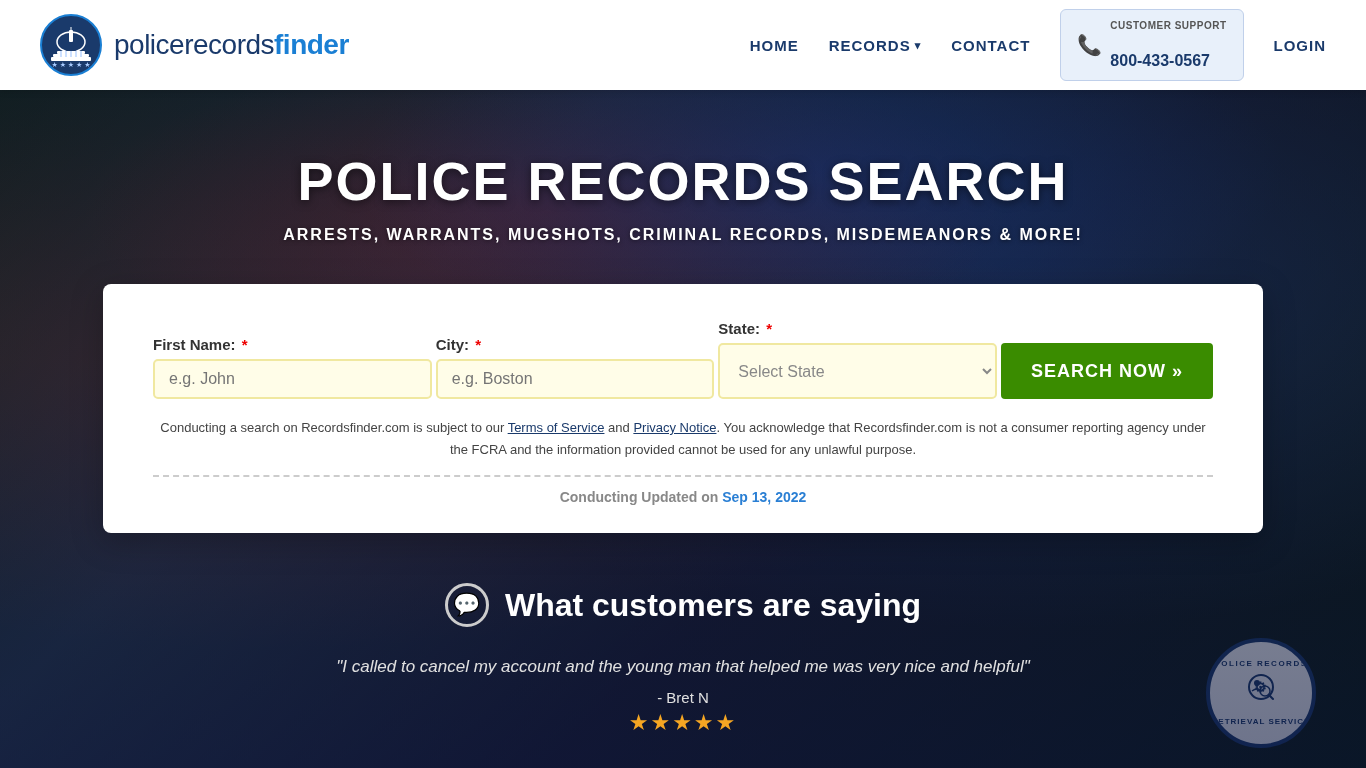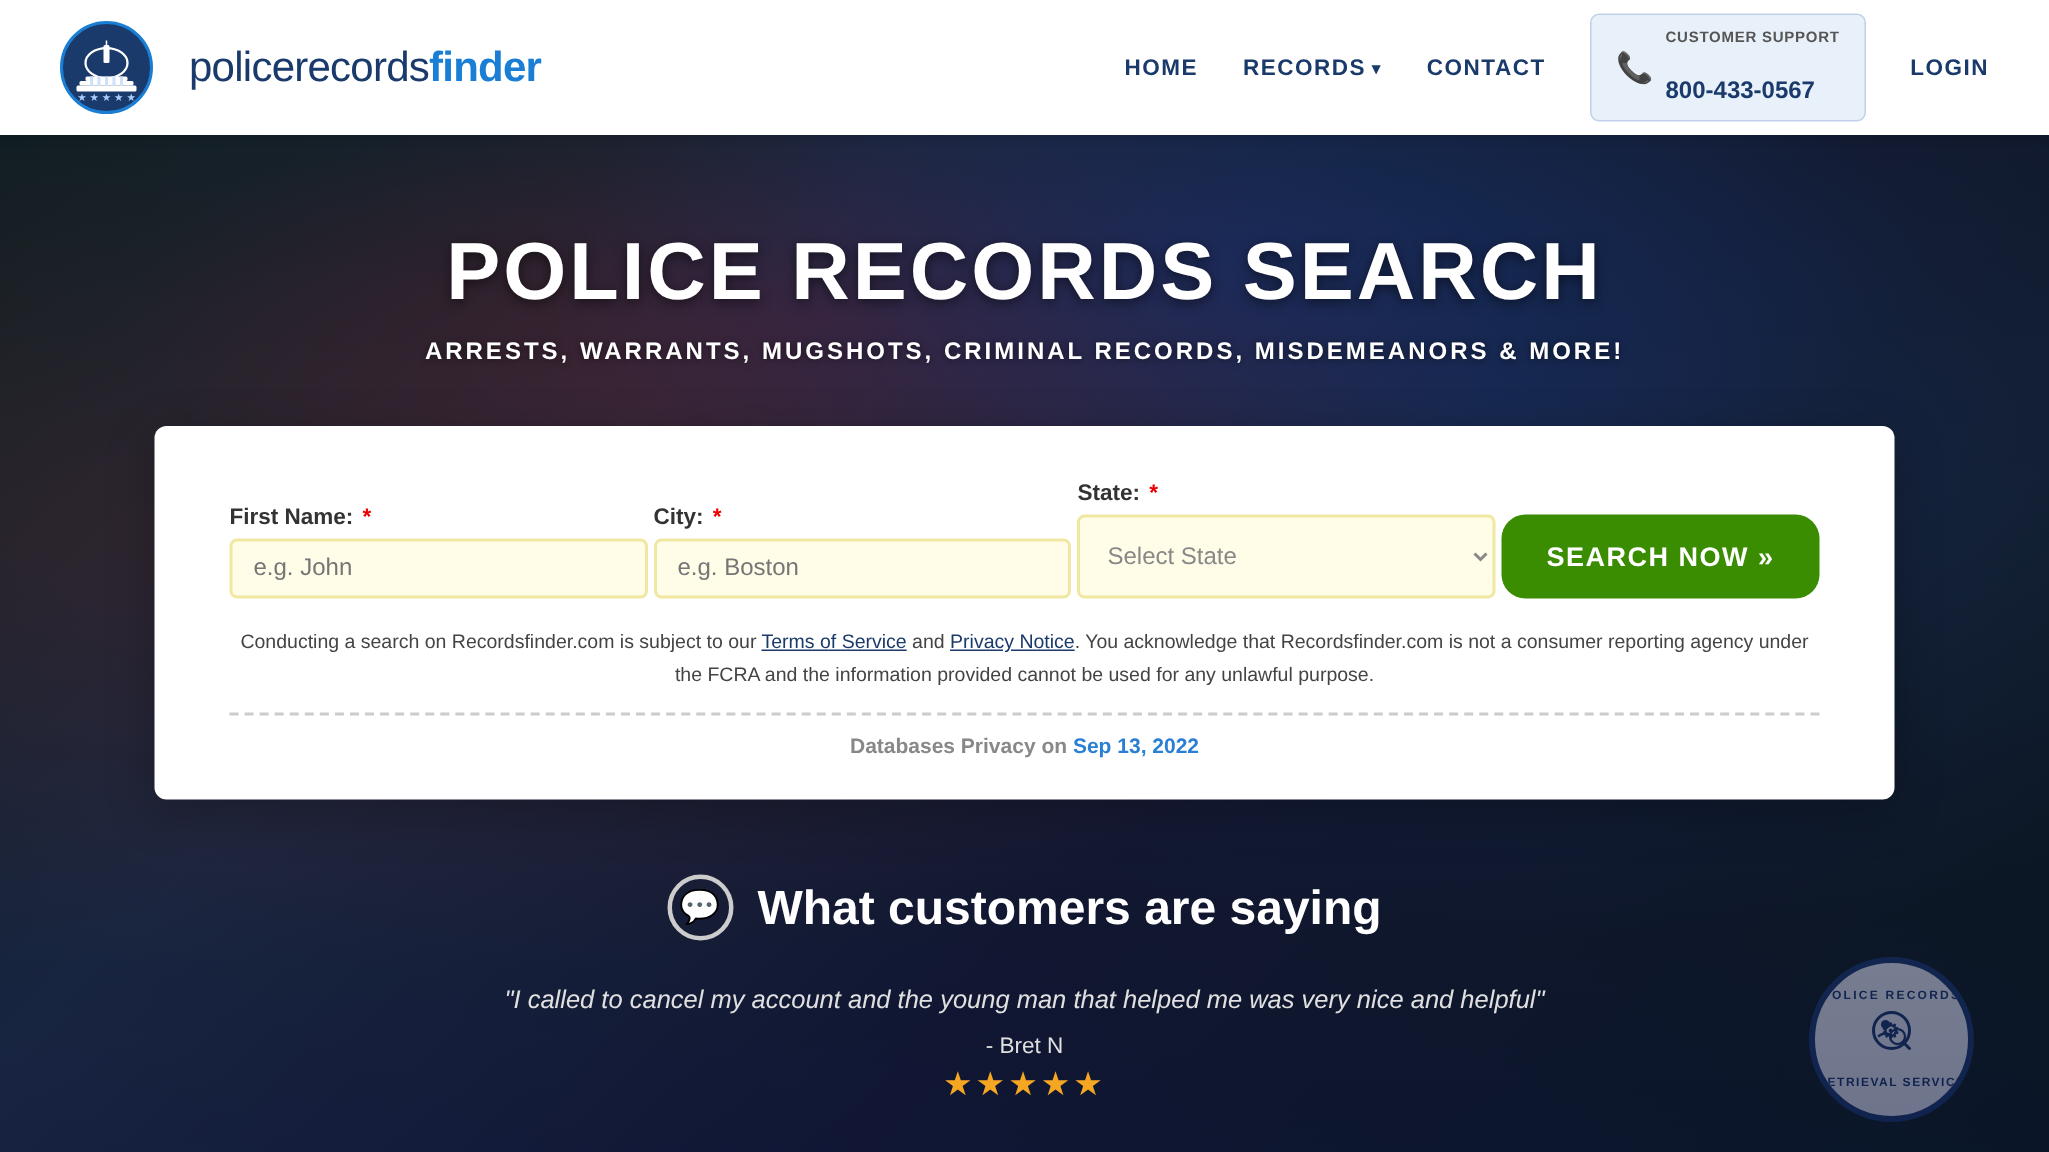--- a/index.html
+++ b/index.html
@@ -13,21 +13,21 @@
       align-items: center;
       justify-content: space-between;
       padding: 0 40px;
       box-shadow: 0 2px 6px rgba(0,0,0,0.12);
       position: relative;
       z-index: 10;
     }
     .logo-area {
       display: flex;
       align-items: center;
-      gap: 24px;
+      gap: 12px;
     }
     .logo-icon {
       width: 62px;
       height: 62px;
     }
     .logo-text {
       font-size: 28px;
       color: #1a3a6b;
       font-weight: 400;
       letter-spacing: -0.5px;
@@ -222,21 +222,21 @@
       appearance: auto;
     }
     .search-btn {
       height: 56px;
       padding: 0 30px;
       background: #3a8c00;
       color: #fff;
       font-size: 18px;
       font-weight: 900;
       border: none;
-      border-radius: 16px;
+      border-radius: 4px;
       cursor: pointer;
       white-space: nowrap;
       letter-spacing: 1px;
       flex-shrink: 0;
     }
     .disclaimer {
       font-size: 13px;
       color: #444;
       text-align: center;
       line-height: 1.7;
@@ -444,21 +444,21 @@
           <select class="state-select" id="state-select"><option value="Select State">Select State</option><option value="Alabama">Alabama</option><option value="Alaska">Alaska</option><option value="Arizona">Arizona</option><option value="Arkansas">Arkansas</option><option value="California">California</option><option value="Colorado">Colorado</option><option value="Connecticut">Connecticut</option><option value="Delaware">Delaware</option><option value="Florida">Florida</option><option value="Georgia">Georgia</option><option value="Hawaii">Hawaii</option><option value="Idaho">Idaho</option><option value="Illinois">Illinois</option><option value="Indiana">Indiana</option><option value="Iowa">Iowa</option><option value="Kansas">Kansas</option><option value="Kentucky">Kentucky</option><option value="Louisiana">Louisiana</option><option value="Maine">Maine</option><option value="Maryland">Maryland</option><option value="Massachusetts">Massachusetts</option><option value="Michigan">Michigan</option><option value="Minnesota">Minnesota</option><option value="Mississippi">Mississippi</option><option value="Missouri">Missouri</option><option value="Montana">Montana</option><option value="Nebraska">Nebraska</option><option value="Nevada">Nevada</option><option value="New Hampshire">New Hampshire</option><option value="New Jersey">New Jersey</option><option value="New Mexico">New Mexico</option><option value="New York">New York</option><option value="North Carolina">North Carolina</option><option value="North Dakota">North Dakota</option><option value="Ohio">Ohio</option><option value="Oklahoma">Oklahoma</option><option value="Oregon">Oregon</option><option value="Pennsylvania">Pennsylvania</option><option value="Rhode Island">Rhode Island</option><option value="South Carolina">South Carolina</option><option value="South Dakota">South Dakota</option><option value="Tennessee">Tennessee</option><option value="Texas">Texas</option><option value="Utah">Utah</option><option value="Vermont">Vermont</option><option value="Virginia">Virginia</option><option value="Washington">Washington</option><option value="West Virginia">West Virginia</option><option value="Wisconsin">Wisconsin</option><option value="Wyoming">Wyoming</option></select>
         </div>
         <button class="search-btn">SEARCH NOW »</button>
       </div>
 
       <p class="disclaimer">
         <span>Conducting a search on Recordsfinder.com is subject to our </span><a href="#">Terms of Service</a><span> and </span><a href="#">Privacy Notice</a><span>. You acknowledge that Recordsfinder.com is not a consumer reporting agency under the FCRA and the information provided cannot be used for any unlawful purpose.</span>
       </p>
       <hr class="divider">
       <p class="db-update">
-        <span style="color: rgb(136, 136, 136);">Databases Privacy on </span><span style="color: rgb(42, 127, 212); font-weight: 700;">Sep 13, 2022</span>
+        <span style="color: rgb(136, 136, 136);">Conducting Updated on </span><span style="color: rgb(42, 127, 212); font-weight: 700;">Sep 13, 2022</span>
       </p>
     </div>
   </div>
 
   <div class="testimonial-section">
     <div class="testimonial-header">
       <div class="chat-icon-circle">💬</div>
       <h2 class="testimonial-title">What customers are saying</h2>
     </div>
     <p class="testimonial-quote">"I called to cancel my account and the young man that helped me was very nice and helpful"</p>

